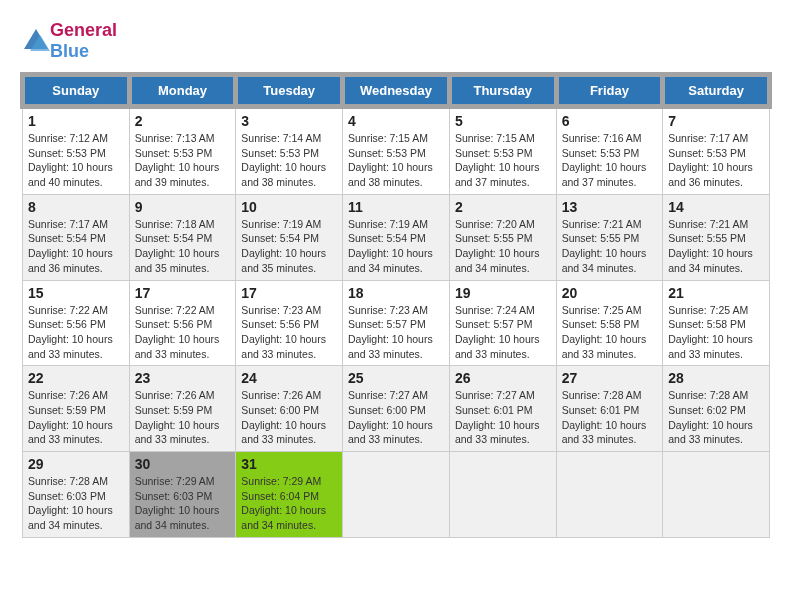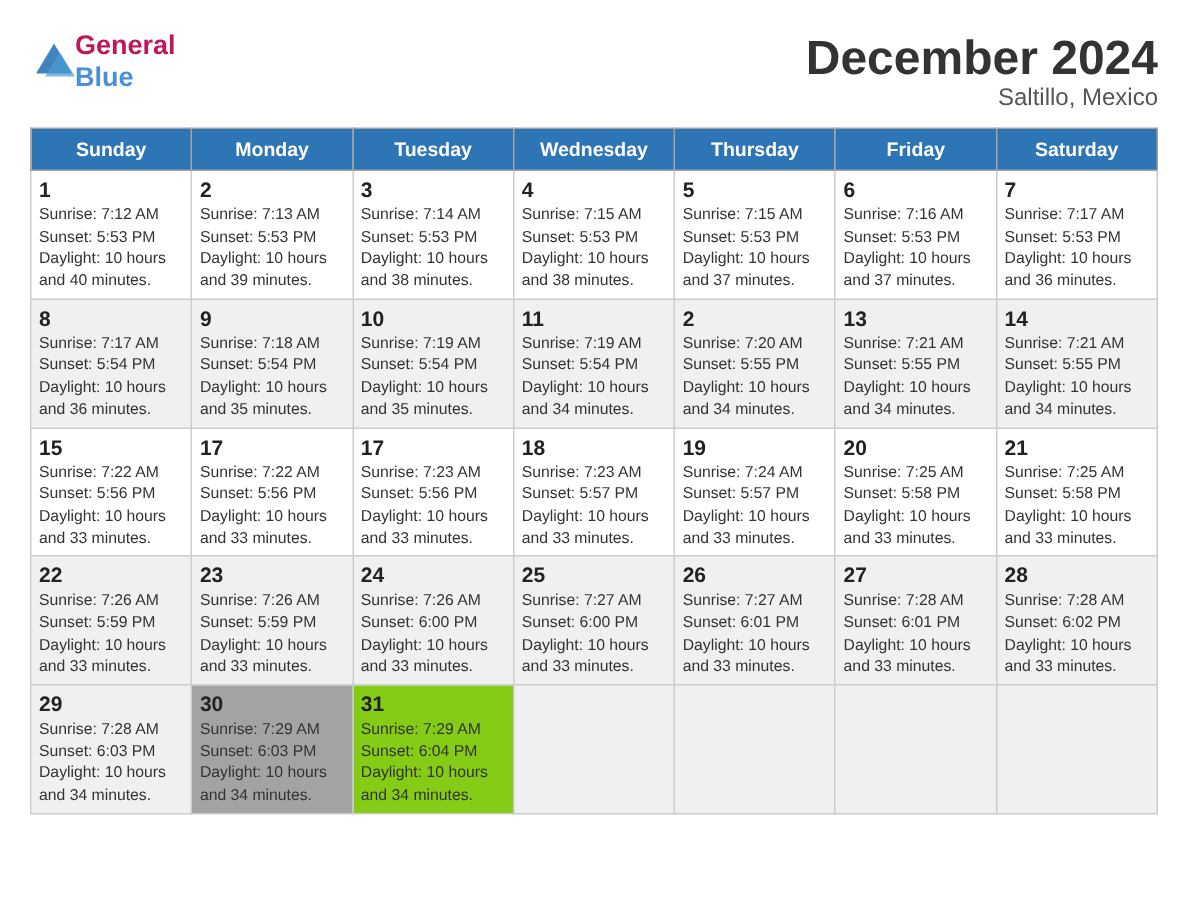--- a/index.html
+++ b/index.html
@@ -53,21 +53,21 @@
       border-collapse: collapse;
       font-size: 11px;
     }
     .day-header {
       background-color: #2e75b6;
       color: white;
       font-weight: bold;
       font-size: 13px;
       text-align: center;
       padding: 6px 4px;
-      border: 1px solid #a3a3a3;
+      border: 5px solid #a3a3a3;
     }
     .cal-cell {
       vertical-align: top;
       border: 1px solid #ccc;
       padding: 4px 5px;
       width: 107px;
       min-height: 85px;
       background: #fff;
     }
     .cal-cell.empty {
@@ -97,24 +97,20 @@
 <div class="header-section">
   <div class="logo">
     <svg class="logo-icon" viewBox="0 0 28 28">
       <polygon points="14,2 26,22 2,22" fill="#2e75b6" opacity="0.9"></polygon>
       <polygon points="18,8 28,24 8,24" fill="#4a9dd6" opacity="0.7"></polygon>
     </svg>
     <div>
       <span class="logo-text-general">General</span><br>
       <span class="logo-text-blue">Blue</span>
     </div>
-  </div>
-  <div class="title-section">
-    <div class="month-title">December 2024</div>
-    <div class="location-title">Saltillo, Mexico</div>
   </div>
 </div>
 
 <table>
   <thead>
     <tr>
       <th class="day-header">Sunday</th>
       <th class="day-header">Monday</th>
       <th class="day-header">Tuesday</th>
       <th class="day-header">Wednesday</th>

